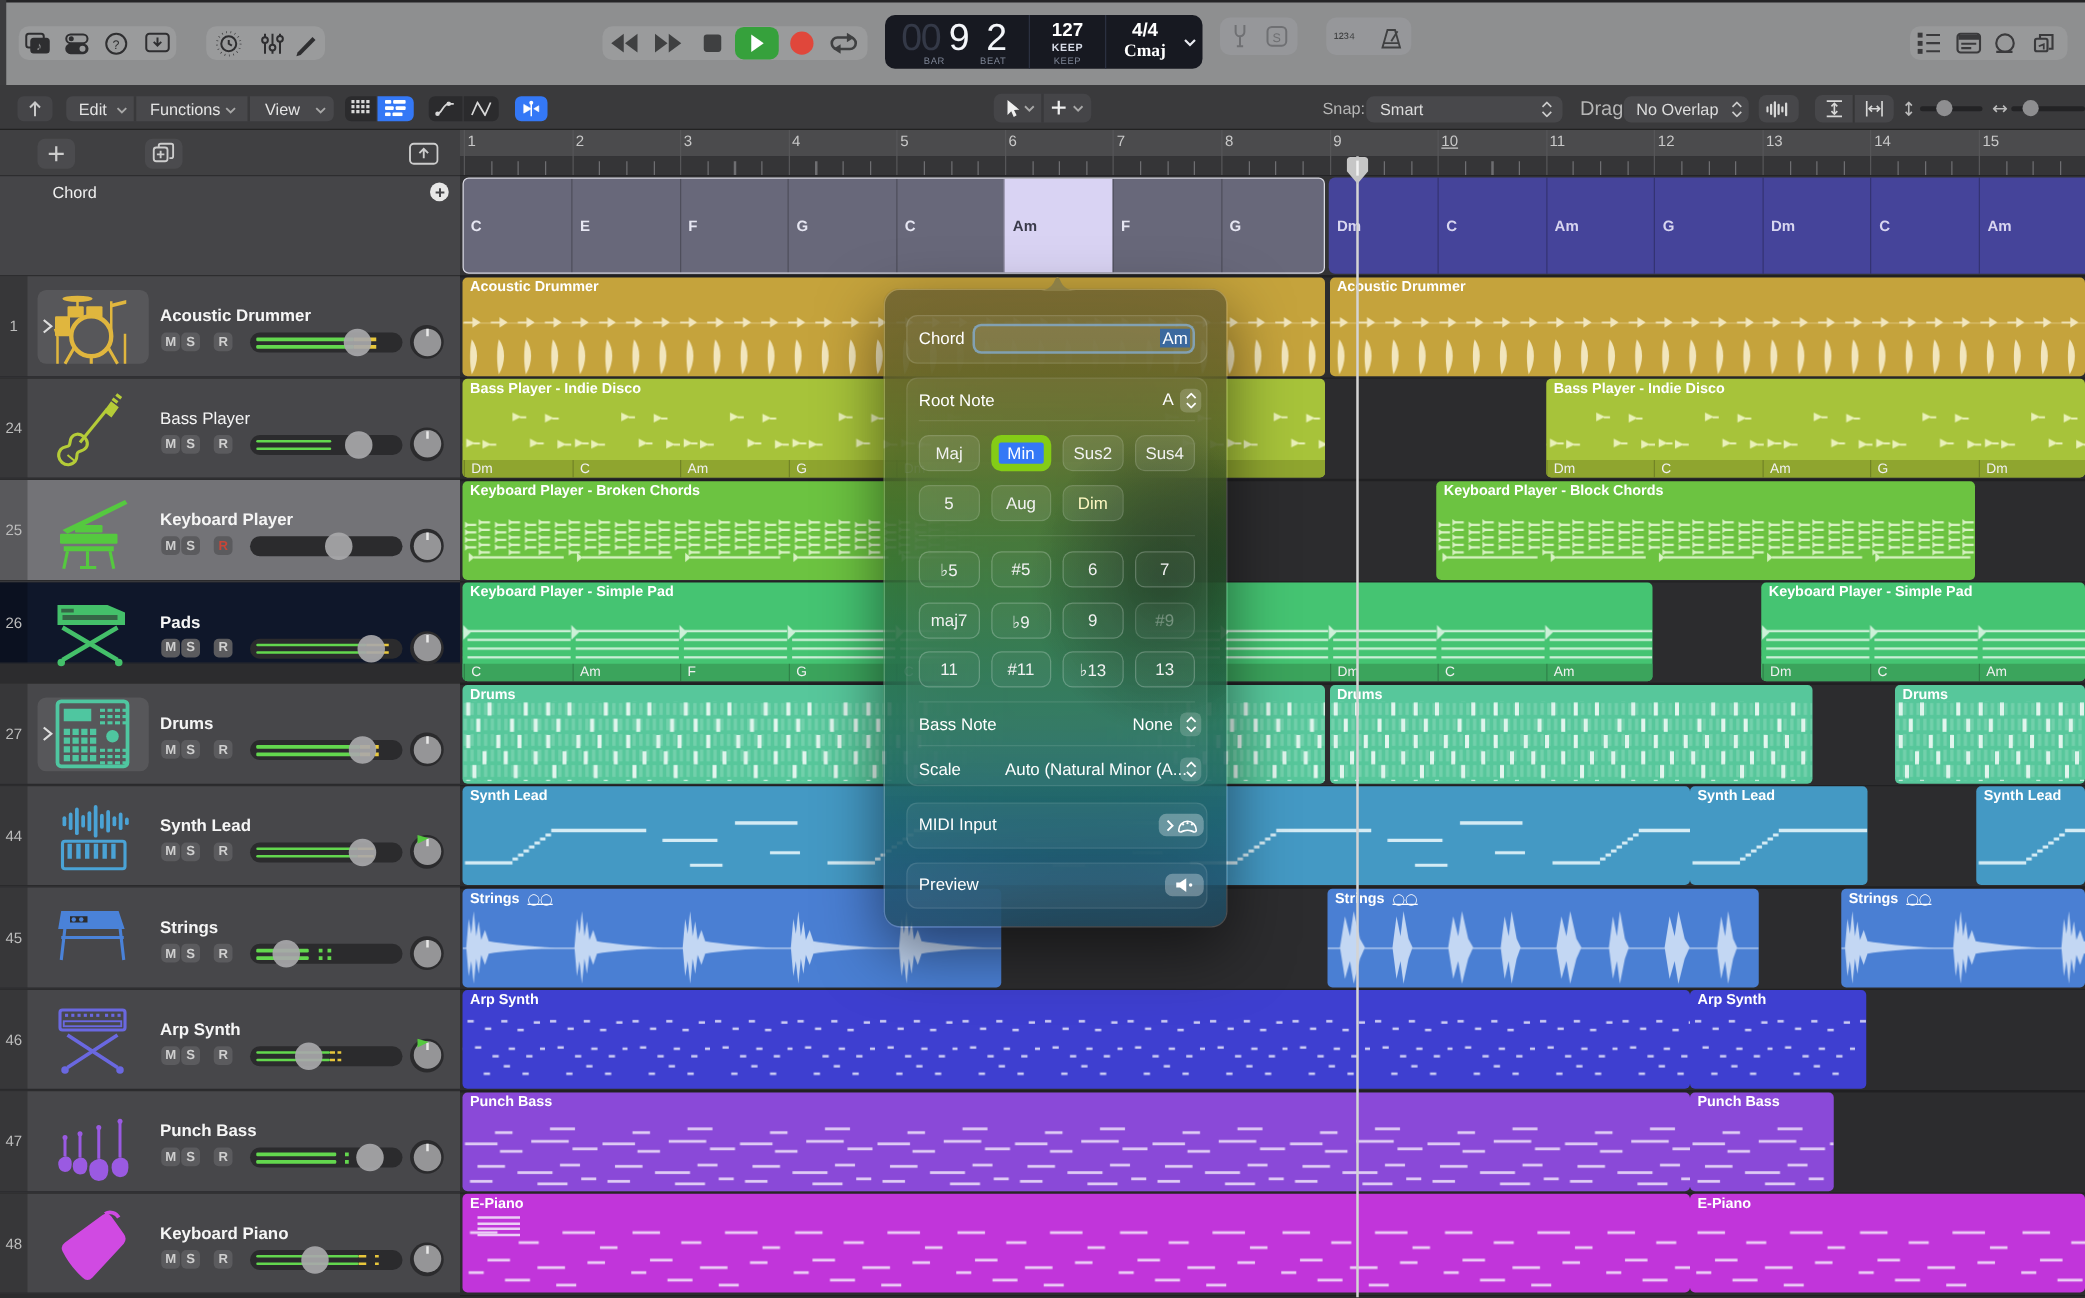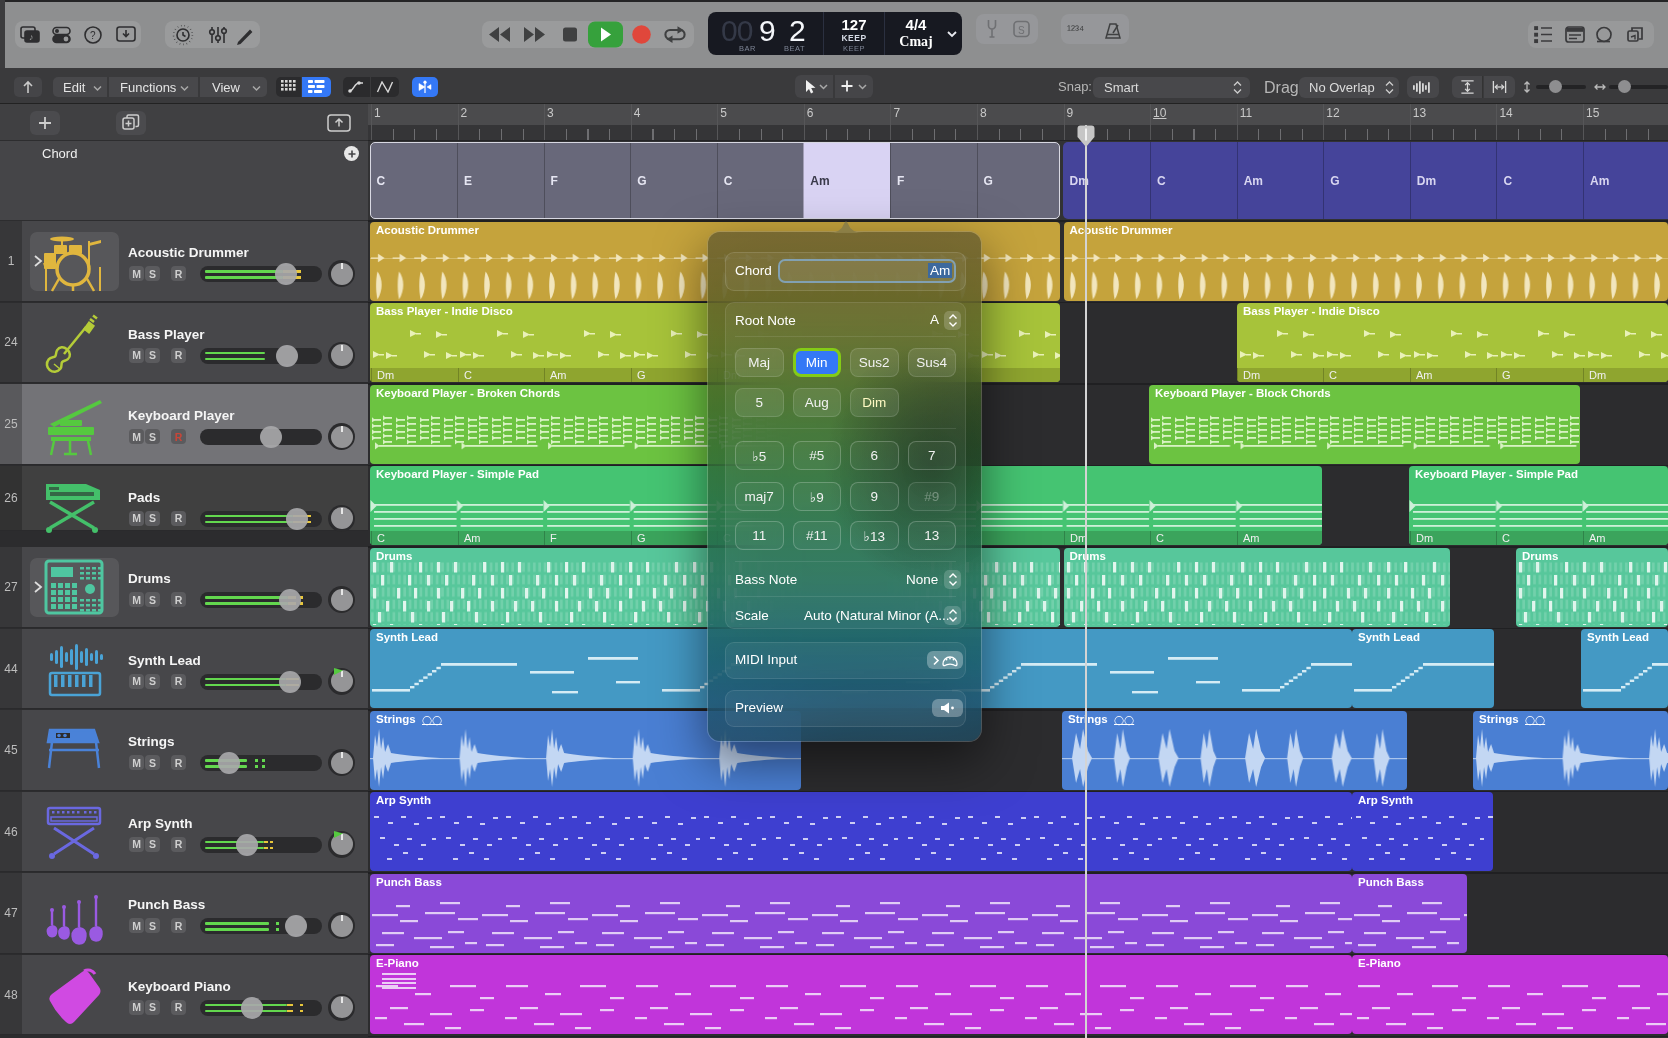--- a/index.html
+++ b/index.html
@@ -539,21 +539,21 @@
         <g stroke="#b5cc38" fill="none" stroke-width="2.5">
 <g transform="rotate(40 16 47)">
             <path d="M16,33 c-4.5,0 -7.5,3 -7,7 c0.4,2.8 2.5,4 2.5,6 c0,2 -3,3 -3,6.5 c0,4.5 3.5,7.5 7.5,7.5 c4,0 7.5,-3 7.5,-7.5 c0,-3.5 -3,-4.5 -3,-6.5 c0,-2 2.1,-3.2 2.5,-6 c0.6,-4 -2.5,-7 -7,-7 Z"></path>
           </g>
 <path d="M22,41 L44,14"></path>
 <path d="M42,16 l5,4 5,-7 -5,-4 Z" fill="#b5cc38" stroke-width="1.5"></path>
 <path d="M48,6 l4,3 M51,2.5 l4,3"></path>
 <path d="M12,51 l6,5" stroke-width="1.5"></path>
         </g>
       </svg>
-<div class="abs" style="left:128px;top:24px;color:#f5f5f5;font-size:13.5px;font-weight:700;">Bass Player</div>
+<div class="abs" style="left:128px;top:24px;color:#f5f5f5;font-size:13.5px;font-weight:400;">Bass Player</div>
 <div class="msr" style="left:129px;top:45px;">M</div>
 <div class="msr" style="left:145px;top:45px;">S</div>
 <div class="msr" style="left:171px;top:45px;">R</div>
 <div class="abs" style="left:200px;top:45px;width:122px;height:16px;background:#2b2b2d;border-radius:8px;"></div>
 <div class="abs" style="left:205px;top:49px;width:60px;height:2.6px;background:#63d74e;border-radius:1px;"></div>
 <div class="abs" style="left:205px;top:55px;width:60px;height:2.6px;background:#63d74e;border-radius:1px;"></div>
 <div class="abs" style="left:276px;top:42px;width:22px;height:22px;background:#a8a8aa;border-radius:50%;opacity:0.92;"></div>
 <div class="abs" style="left:328px;top:39px;width:27px;height:27px;background:#2b2b2d;border-radius:50%;"></div>
 <div class="abs" style="left:330.5px;top:41.5px;width:22px;height:22px;background:#959597;border-radius:50%;"></div>
 <div class="abs" style="left:341px;top:42px;width:1.6px;height:6px;background:#e8e8e8;"></div>
@@ -573,21 +573,21 @@
 <div class="abs" style="left:128px;top:24px;color:#f5f5f5;font-size:13.5px;font-weight:700;">Keyboard Player</div>
 <div class="msr" style="left:129px;top:45px;">M</div>
 <div class="msr" style="left:145px;top:45px;">S</div>
 <div class="msr" style="left:171px;top:45px;color:#c84638;">R</div>
 <div class="abs" style="left:200px;top:45px;width:122px;height:16px;background:#2b2b2d;border-radius:8px;"></div>
 <div class="abs" style="left:260px;top:42px;width:22px;height:22px;background:#a8a8aa;border-radius:50%;opacity:0.92;"></div>
 <div class="abs" style="left:328px;top:39px;width:27px;height:27px;background:#2b2b2d;border-radius:50%;"></div>
 <div class="abs" style="left:330.5px;top:41.5px;width:22px;height:22px;background:#959597;border-radius:50%;"></div>
 <div class="abs" style="left:341px;top:42px;width:1.6px;height:6px;background:#e8e8e8;"></div>
 </div>
-<div class="abs" style="left:0;top:465.6px;width:368px;height:65px;background:#404040;border-bottom:1px solid #2a2a2c;">
+<div class="abs" style="left:0;top:465.6px;width:368px;height:65px;background:#0f172a;border-bottom:1px solid #2a2a2c;">
 <div class="abs" style="left:0;top:0;width:22px;height:100%;background:rgba(0,0,0,0.22);"></div>
 <div class="abs" style="left:0;top:0;width:22px;height:100%;display:flex;align-items:center;justify-content:center;color:#bdbdbd;font-size:12px;">26</div>
 <svg class="abs" style="left:42px;top:10px;" width="66" height="62" viewBox="0 0 66 62">
         <g fill="#44c06a">
           <path d="M4,8 h40 l14,6 v10 H4 Z"></path>
 <rect x="8" y="16" width="44" height="4" fill="#2c2c2e" opacity="0.6"></rect>
 <rect x="7" y="11" width="10" height="3" fill="#2c2c2e" opacity="0.6"></rect>
 <path d="M8,26 L52,52 M52,26 L8,52" stroke="#44c06a" stroke-width="3.5"></path>
 <circle cx="7" cy="54" r="3"></circle>
           <circle cx="53" cy="54" r="3"></circle>
@@ -1061,21 +1061,21 @@
 <div class="abs" style="left:17px;top:70px;width:241px;height:327px;background:rgba(255,255,255,0.055);border:1px solid rgba(255,255,255,0.10);border-radius:9px;"></div>
 <div class="abs" style="left:27px;top:81px;color:#fff;font-size:13.5px;">Root Note</div>
 <div class="abs" style="left:222px;top:80px;color:#fff;font-size:13.5px;">A</div>
 <div class="abs" style="left:236px;top:79px;width:17px;height:19px;background:rgba(255,255,255,0.18);border-radius:5px;">
 <svg style="position:absolute;left:3.5px;top:3px;" width="10" height="13" viewBox="0 0 10 13">
           <path d="M1.5,4.5 L5,1 L8.5,4.5 M1.5,8.5 L5,12 L8.5,8.5" stroke="#fff" stroke-width="1.4" fill="none"></path>
         </svg>
       </div>
 <div class="abs" style="left:27px;top:103.5px;width:221px;height:1px;background:rgba(255,255,255,0.10);"></div>
 <div class="abs" style="left:27px;top:116px;width:48.5px;height:29px;border-radius:8px;font-size:13.5px;display:flex;align-items:center;justify-content:center;background:rgba(255,255,255,0.09);border:1px solid rgba(255,255,255,0.13);color:#f2f2f2;">Maj</div>
-<div class="abs" style="left:84.5px;top:116px;width:48.5px;height:29px;border-radius:8px;font-size:13.5px;display:flex;align-items:center;justify-content:center;background:#3478f6;border:3px solid #84cc16;color:#fff;">Min</div>
+<div class="abs" style="left:84.5px;top:116px;width:48.5px;height:29px;border-radius:8px;font-size:13.5px;display:flex;align-items:center;justify-content:center;background:#3478f6;border:6px solid #84cc16;color:#fff;">Min</div>
 <div class="abs" style="left:142px;top:116px;width:48.5px;height:29px;border-radius:8px;font-size:13.5px;display:flex;align-items:center;justify-content:center;background:rgba(255,255,255,0.09);border:1px solid rgba(255,255,255,0.13);color:#f2f2f2;">Sus2</div>
 <div class="abs" style="left:199.5px;top:116px;width:48.5px;height:29px;border-radius:8px;font-size:13.5px;display:flex;align-items:center;justify-content:center;background:rgba(255,255,255,0.09);border:1px solid rgba(255,255,255,0.13);color:#f2f2f2;">Sus4</div>
 <div class="abs" style="left:27px;top:156px;width:48.5px;height:29px;border-radius:8px;font-size:13.5px;display:flex;align-items:center;justify-content:center;background:rgba(255,255,255,0.09);border:1px solid rgba(255,255,255,0.13);color:#f2f2f2;">5</div>
 <div class="abs" style="left:84.5px;top:156px;width:48.5px;height:29px;border-radius:8px;font-size:13.5px;display:flex;align-items:center;justify-content:center;background:rgba(255,255,255,0.09);border:1px solid rgba(255,255,255,0.13);color:#f2f2f2;">Aug</div>
 <div class="abs" style="left:142px;top:156px;width:48.5px;height:29px;border-radius:8px;font-size:13.5px;display:flex;align-items:center;justify-content:center;background:rgba(255,255,255,0.09);border:1px solid rgba(255,255,255,0.13);color:#fef9c3;">Dim</div>
 <div class="abs" style="left:27px;top:196px;width:221px;height:1px;background:rgba(255,255,255,0.10);"></div>
 <div class="abs" style="left:27px;top:209px;width:48.5px;height:29px;border-radius:8px;font-size:13.5px;display:flex;align-items:center;justify-content:center;background:rgba(255,255,255,0.04);border:1px solid rgba(255,255,255,0.22);color:#f2f2f2;">♭5</div>
 <div class="abs" style="left:84.5px;top:209px;width:48.5px;height:29px;border-radius:8px;font-size:13.5px;display:flex;align-items:center;justify-content:center;background:rgba(255,255,255,0.04);border:1px solid rgba(255,255,255,0.22);color:#f2f2f2;">#5</div>
 <div class="abs" style="left:142px;top:209px;width:48.5px;height:29px;border-radius:8px;font-size:13.5px;display:flex;align-items:center;justify-content:center;background:rgba(255,255,255,0.04);border:1px solid rgba(255,255,255,0.22);color:#f2f2f2;">6</div>
 <div class="abs" style="left:199.5px;top:209px;width:48.5px;height:29px;border-radius:8px;font-size:13.5px;display:flex;align-items:center;justify-content:center;background:rgba(255,255,255,0.04);border:1px solid rgba(255,255,255,0.22);color:#f2f2f2;">7</div>

